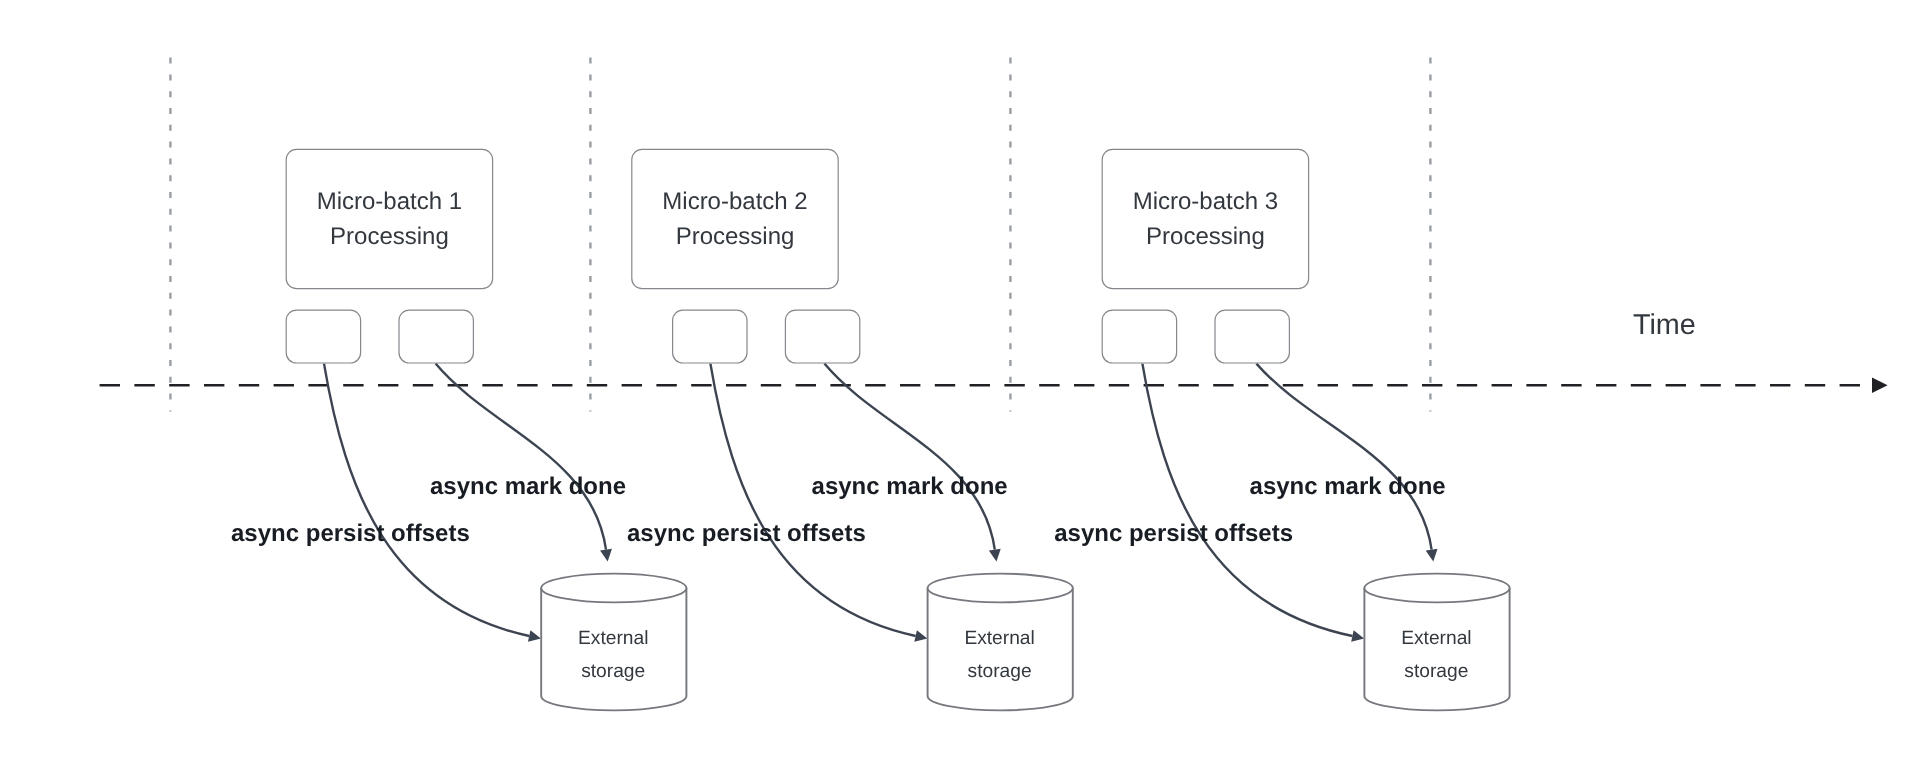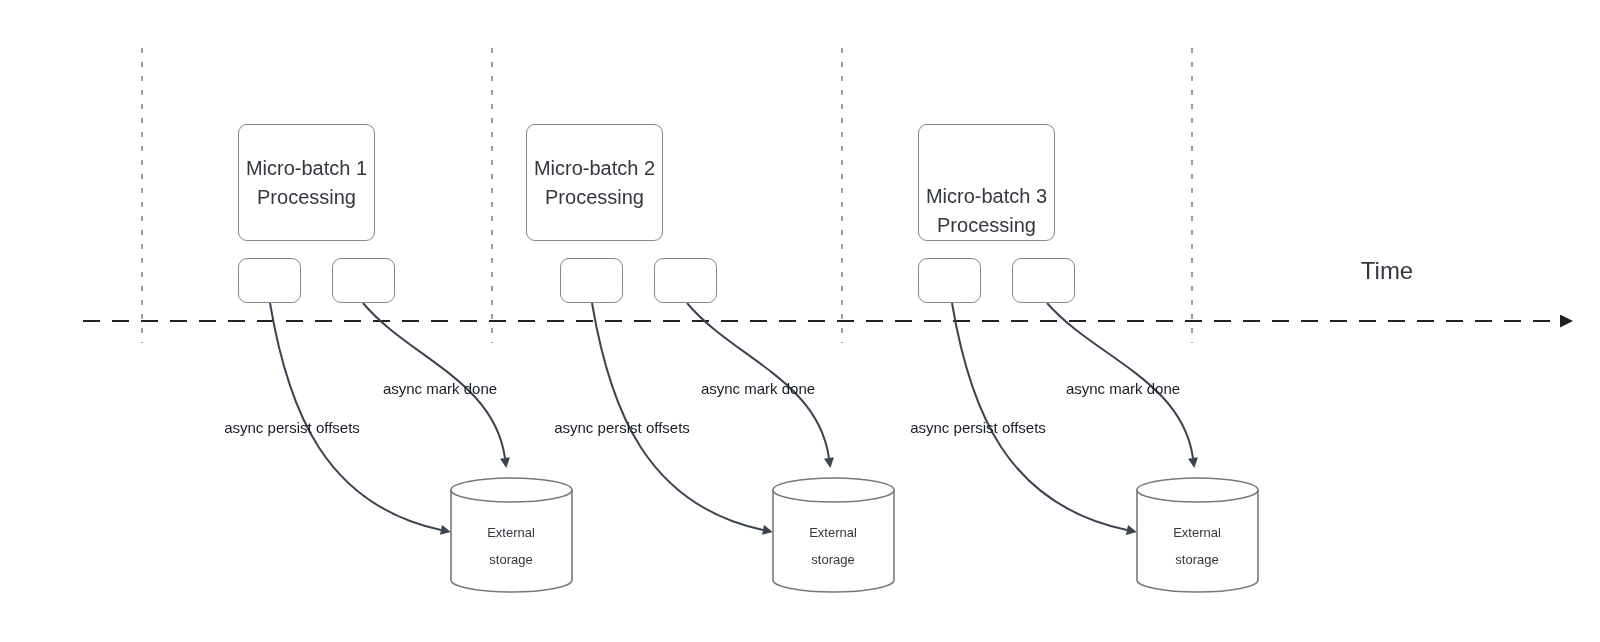--- a/index.html
+++ b/index.html
@@ -25,51 +25,52 @@
   svg.artwork{position:absolute;left:0;top:0;}
   .gridline{stroke:var(--gridline);stroke-width:2;stroke-dasharray:5 9;fill:none;}
   .axis{stroke:var(--axis-line);stroke-width:2;stroke-dasharray:17 12;fill:none;}
   .flow{fill:none;stroke:var(--arrow);stroke-width:2;}
   .cyl{fill:#ffffff;stroke:var(--cylinder-border);stroke-width:1.6;}
   .head{fill:var(--arrow);stroke:none;}
   .axis-head{fill:var(--axis-line);stroke:none;}
 
   .pbox{
     position:absolute;
-    width:137px;height:117px;top:124px;
+    width:173px;height:117px;top:124px;
     border:1.5px solid var(--shape-border);
     border-radius:9px;
     background:#fff;
     display:flex;flex-direction:column;align-items:center;justify-content:center;
     font-size:20px;line-height:29px;color:var(--text);
     text-align:center;
   }
-  .pbox.u0{left:238px;} .pbox.u1{left:526px;} .pbox.u2{left:918px;justify-content:flex-end;}
+  .pbox.u0{left:238px;} .pbox.u1{left:526px;} .pbox.u2{left:918px;}
 
   .mini{
     position:absolute;
     width:63px;height:45px;top:258px;
     border:1.5px solid var(--shape-border);
     border-radius:9px;background:#fff;
   }
   .mini.u0a{left:238px;} .mini.u0b{left:332px;}
   .mini.u1a{left:560px;} .mini.u1b{left:654px;}
   .mini.u2a{left:918px;} .mini.u2b{left:1012px;}
 
   .alabel{
     position:absolute;
     transform:translate(-50%,-50%);
-    font-size:15px;font-weight:normal;color:var(--label-text);
+    font-size:20px;font-weight:bold;color:var(--label-text);
     white-space:nowrap;
+    margin-top:18px;
   }
   .stext{
     position:absolute;
     transform:translate(-50%,-50%);
     text-align:center;
-    font-size:13px;line-height:27px;color:var(--text);
+    font-size:16px;line-height:27px;color:var(--text);
     white-space:nowrap;
   }
   .time-label{
     position:absolute;left:1387px;top:271px;
     transform:translate(-50%,-50%);
     font-size:24px;color:var(--text);
     white-space:nowrap;
   }
 </style>
 </head>

